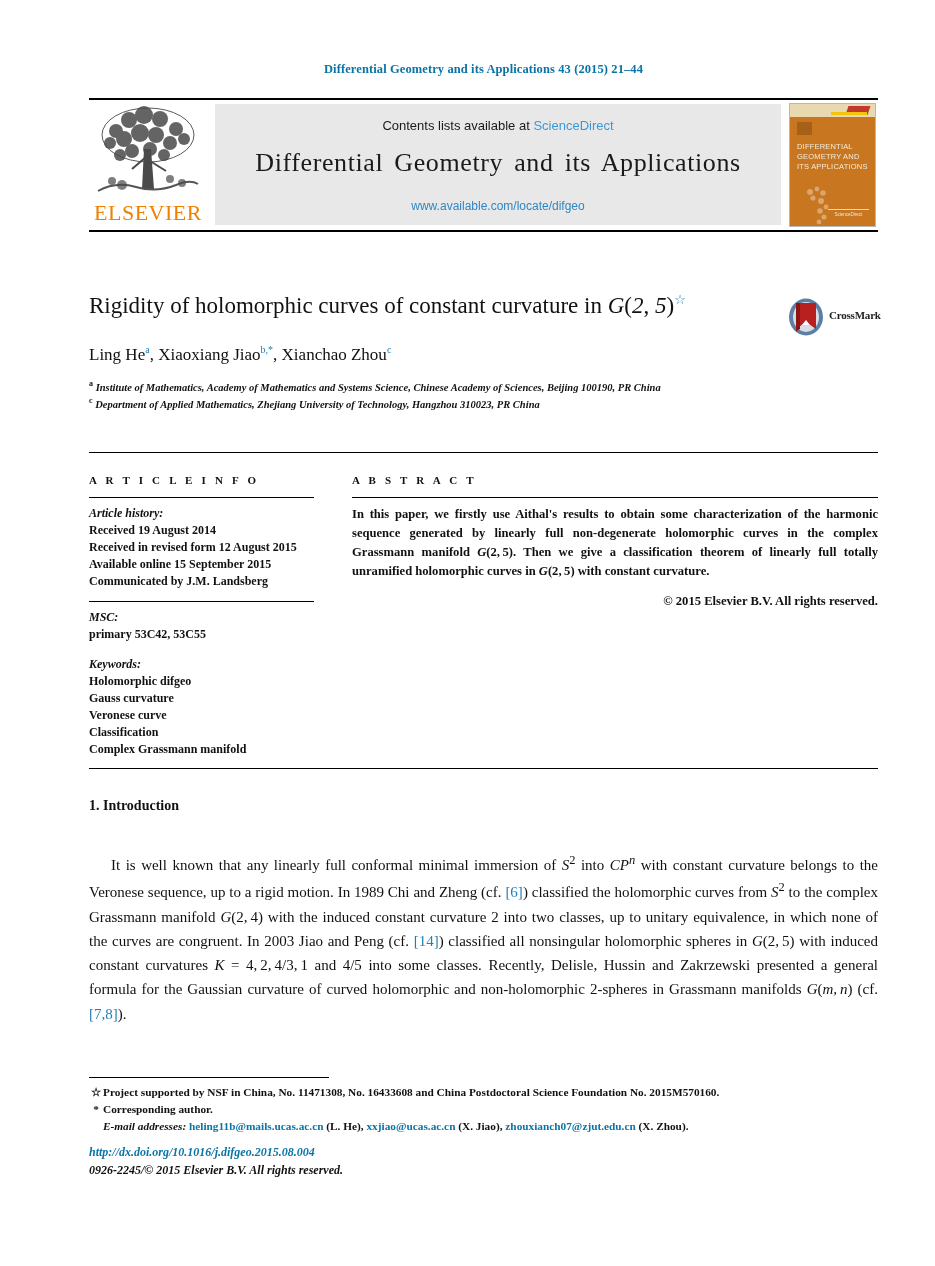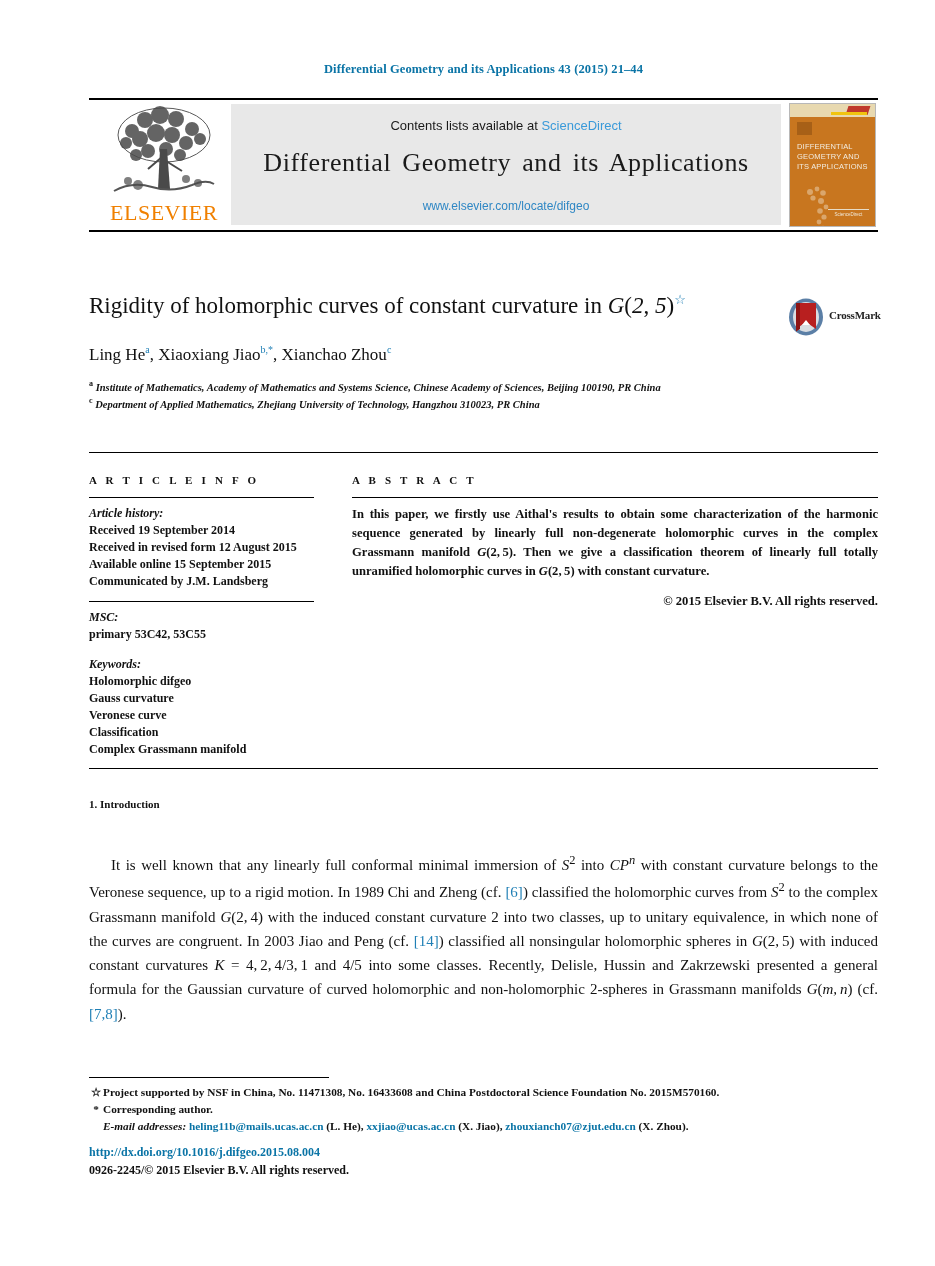--- a/index.html
+++ b/index.html
@@ -50,21 +50,20 @@
     height: 100%;
     display: flex;
     align-items: stretch;
   }
   .elsevier-logo {
     width: 118px;
     flex: 0 0 118px;
     position: relative;
     padding-top: 5px;
     box-sizing: border-box;
-    margin-left: 16px;
   }
   .tree-svg { display: block; margin: 0 auto; }
   .elsevier-word {
     position: absolute;
     bottom: 6px;
     left: 0; right: 0;
     text-align: center;
     color: #f08000;
     font-family: "Liberation Serif", serif;
     font-size: 22px;
@@ -246,21 +245,21 @@
     text-align: right;
     margin-top: 13px;
     color: #111;
   }
 
   
   .section-title {
     position: absolute; left: 73px; top: 798px;
     font-family: "Liberation Serif", serif;
     font-weight: bold;
-    font-size: 11px;
+    font-size: 14px;
     color: #111;
   }
   .body-text {
     position: absolute; left: 73px; top: 850px; width: 789px;
     font-family: "Liberation Serif", serif;
     font-size: 15px;
     line-height: 1.62;
     text-align: justify;
     color: #111;
     text-indent: 22px;
@@ -287,20 +286,21 @@
   }
   .footnotes .em-label { font-style: italic; }
   .link { color: #0a74a6; }
   .doi-block {
     position: absolute; left: 73px; top: 1143px;
     font-family: "Liberation Serif", serif;
     font-size: 12px;
     font-weight: bold;
     line-height: 1.5;
     color: #111;
+    font-style: italic;
   }
   .doi-block .doi { color: #0a74a6; }
   .math { font-family: "Liberation Serif", serif; font-style: italic; }
   .mathup { font-style: normal; }
 </style>
 </head>
 <body>
 
 <div class="page">
 
@@ -343,21 +343,21 @@
         </svg>
         <div class="elsevier-word">ELSEVIER</div>
       </div>
 
       <div class="journal-band">
         <div class="contents-line">
           <span>Contents lists available at</span>
           <span class="sd-link">ScienceDirect</span>
         </div>
         <div class="journal-name">Differential Geometry and its Applications</div>
-        <div class="journal-url">www.elsevier.com/locate/difgeo</div>
+        <div class="journal-url">www.available.com/locate/difgeo</div>
       </div>
 
       <div class="cover">
         <div class="cover-top-bar"></div>
         <div class="cover-red"></div>
         <div class="cover-yellow"></div>
         <div class="cover-elsevier-mark"></div>
         <div class="cover-title">DIFFERENTIAL GEOMETRY AND ITS APPLICATIONS</div>
         <svg class="cover-art" viewBox="0 0 45 55">
           <g fill="#f0e4cf" opacity="0.8">
@@ -408,21 +408,21 @@
     <div><sup>c</sup> <span>Department of Applied Mathematics, Zhejiang University of Technology, Hangzhou 310023, PR China</span></div>
   </div>
 
   <div class="rule-full" style="top:452px;"></div>
 
   <div class="info-col">
     <div class="secthead">A R T I C L E   I N F O</div>
     <div class="thin-rule"></div>
     <div class="info-body">
       <div class="lbl">Article history:</div>
-      <div>Received 19 September 2014</div>
+      <div>Received 19 August 2014</div>
       <div>Received in revised form 12 August 2015</div>
       <div>Available online 15 September 2015</div>
       <div>Communicated by J.M. Landsberg</div>
     </div>
     <div class="thin-rule"></div>
     <div class="info-body info-group">
       <div class="lbl">MSC:</div>
       <div>primary 53C42, 53C55</div>
     </div>
     <div class="info-body">

